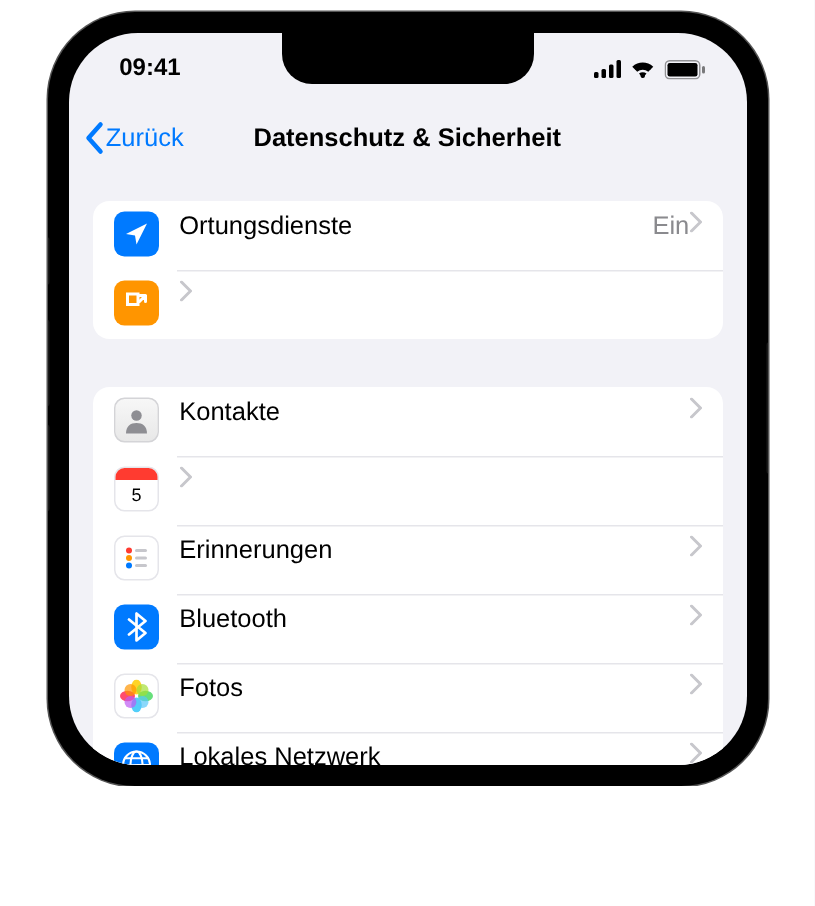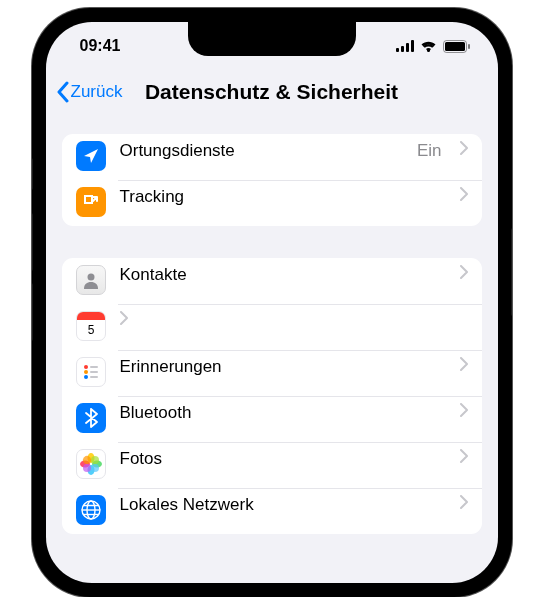--- a/index.html
+++ b/index.html
@@ -5,21 +5,21 @@
     * { margin: 0; padding: 0; box-sizing: border-box; }
     body {
       font-family: -apple-system, BlinkMacSystemFont, "Segoe UI", Helvetica, Arial, sans-serif;
       background: #fff;
       display: flex;
       justify-content: center;
       padding-top: 8px;
     }
     .phone {
       width: 480px;
-      height: 589px;
+      height: 516px;
       background: #000;
       border-radius: 58px;
       padding: 14px;
       position: relative;
       overflow: hidden;
       box-shadow: 0 0 0 1px #555;
     }
     .side-btn { position: absolute; background: #1a1a1a; border-radius: 2px; }
     .sb1 { left: -3px; top: 150px; width: 4px; height: 32px; }
     .sb2 { left: -3px; top: 205px; width: 4px; height: 58px; }
@@ -65,21 +65,21 @@
       display: flex;
       align-items: center;
       color: #007aff;
       font-size: 17px;
       gap: 2px;
     }
     .nav-title {
       position: absolute;
       left: 50%;
       transform: translateX(-50%);
-      font-size: 21px;
+      font-size: 17px;
       font-weight: 600;
       color: #000;
       white-space: nowrap;
     }
     .content { padding: 20px 16px 0; }
     .group {
       background: #fff;
       border-radius: 11px;
       overflow: hidden;
       margin-bottom: 32px;
@@ -108,21 +108,21 @@
       justify-content: center;
     }
     .row-label {
       flex: 1;
       font-size: 17px;
       color: #000;
     }
     .row-value {
       font-size: 17px;
       color: #8a8a8e;
-      margin-right: 18px;
+      margin-right: 0;
     }
     .chev { flex-shrink: 0; }
     
     .ic-location { background: #007aff; }
     .ic-tracking { background: #ff9500; }
     .ic-contacts { background: linear-gradient(#f7f7f7,#e8e8e8); border:1px solid #d4d4d7; }
     .ic-calendar { background: #fff; border:1px solid #e5e5ea; position:relative; }
     .ic-calendar::before { content:""; position:absolute; top:0; left:0; right:0; height:8px; background:#ff3b30; border-radius:6px 6px 0 0;}
     .ic-reminders { background: #fff; border:1px solid #e5e5ea; }
     .ic-photos { background: #fff; border:1px solid #e5e5ea; }
@@ -188,21 +188,20 @@
               <path d="M1 1 L7 7 L1 13" stroke="#c7c7cc" stroke-width="2" fill="none" stroke-linecap="round" stroke-linejoin="round"></path>
             </svg>
         </div>
         <div class="row">
           <div class="app-icon ic-tracking">
             <svg width="18" height="18" viewBox="0 0 18 18">
                 <path d="M3 3 L10 3 L10 10 L3 10 Z" fill="none" stroke="#fff" stroke-width="2"></path>
                 <path d="M11 8 L15 4 M15 4 L15 8 M15 4 L11 4" stroke="#fff" stroke-width="2" fill="none" stroke-linecap="round"></path>
               </svg>
           </div>
-          <span class="row-label">Tracking</span>
           <svg class="chev" width="8" height="14" viewBox="0 0 8 14">
               <path d="M1 1 L7 7 L1 13" stroke="#c7c7cc" stroke-width="2" fill="none" stroke-linecap="round" stroke-linejoin="round"></path>
             </svg>
         </div>
       </div>
 
       <div class="group">
         <div class="row">
           <div class="app-icon ic-contacts">
             <svg width="20" height="20" viewBox="0 0 20 20">

